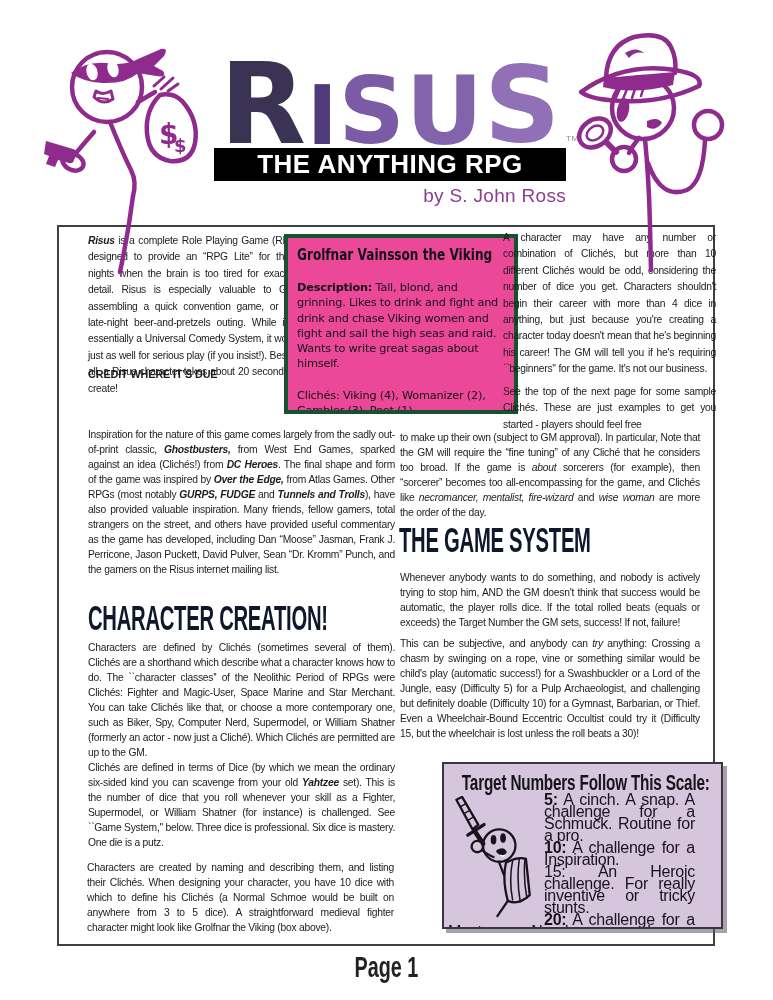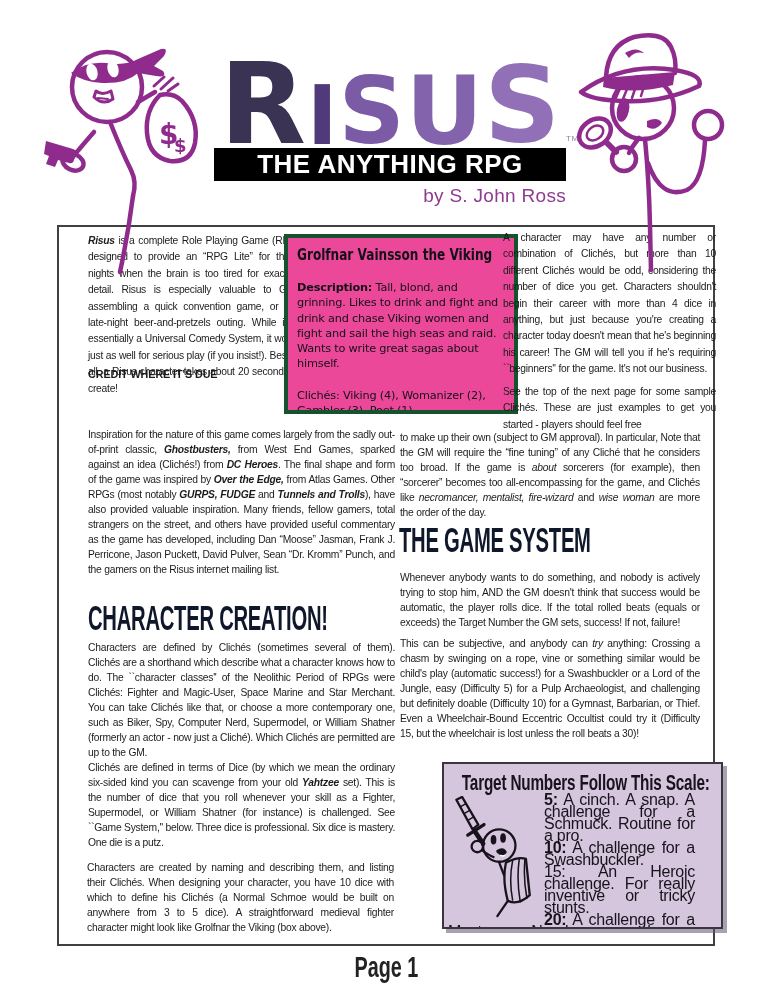--- a/index.html
+++ b/index.html
@@ -168,20 +168,20 @@
       </g>
       <g fill="#17121c" stroke="none">
         <ellipse cx="47" cy="46" rx="3" ry="5"></ellipse>
         <ellipse cx="57" cy="44" rx="3" ry="5"></ellipse>
         <path d="M 50 59 q 7 7 11 0 q -3 -7 -11 -2 z"></path>
         <circle cx="36" cy="50" r="2.5"></circle>
       </g>
       <path d="M 54 62 q 3 2 5 0" stroke="#fff" stroke-width="1.4" fill="none"></path>
     </svg>
     <div class="tentry"><span style="font-weight: bold;">5:</span><span> A cinch. A snap. A challenge for a Schmuck. Routine for a pro.</span></div>
-    <div class="tentry"><span style="font-weight: bold;">10:</span><span> A challenge for a Swashbuckler.</span></div>
+    <div class="tentry"><span style="font-weight: bold;">10:</span><span> A challenge for a Inspiration.</span></div>
     <div class="tentry"><span style="font-weight: normal;">15:</span><span> An Heroic challenge. For really inventive or tricky stunts.</span></div>
     <div class="tentry"><span style="font-weight: bold;">20:</span><span> A challenge for a Master. Nearly superhuman difficulty.</span></div>
   </div>
 
   <div class="abs pageno"><span>Page 1</span></div>
 
 </div>
 
 </body></html>

